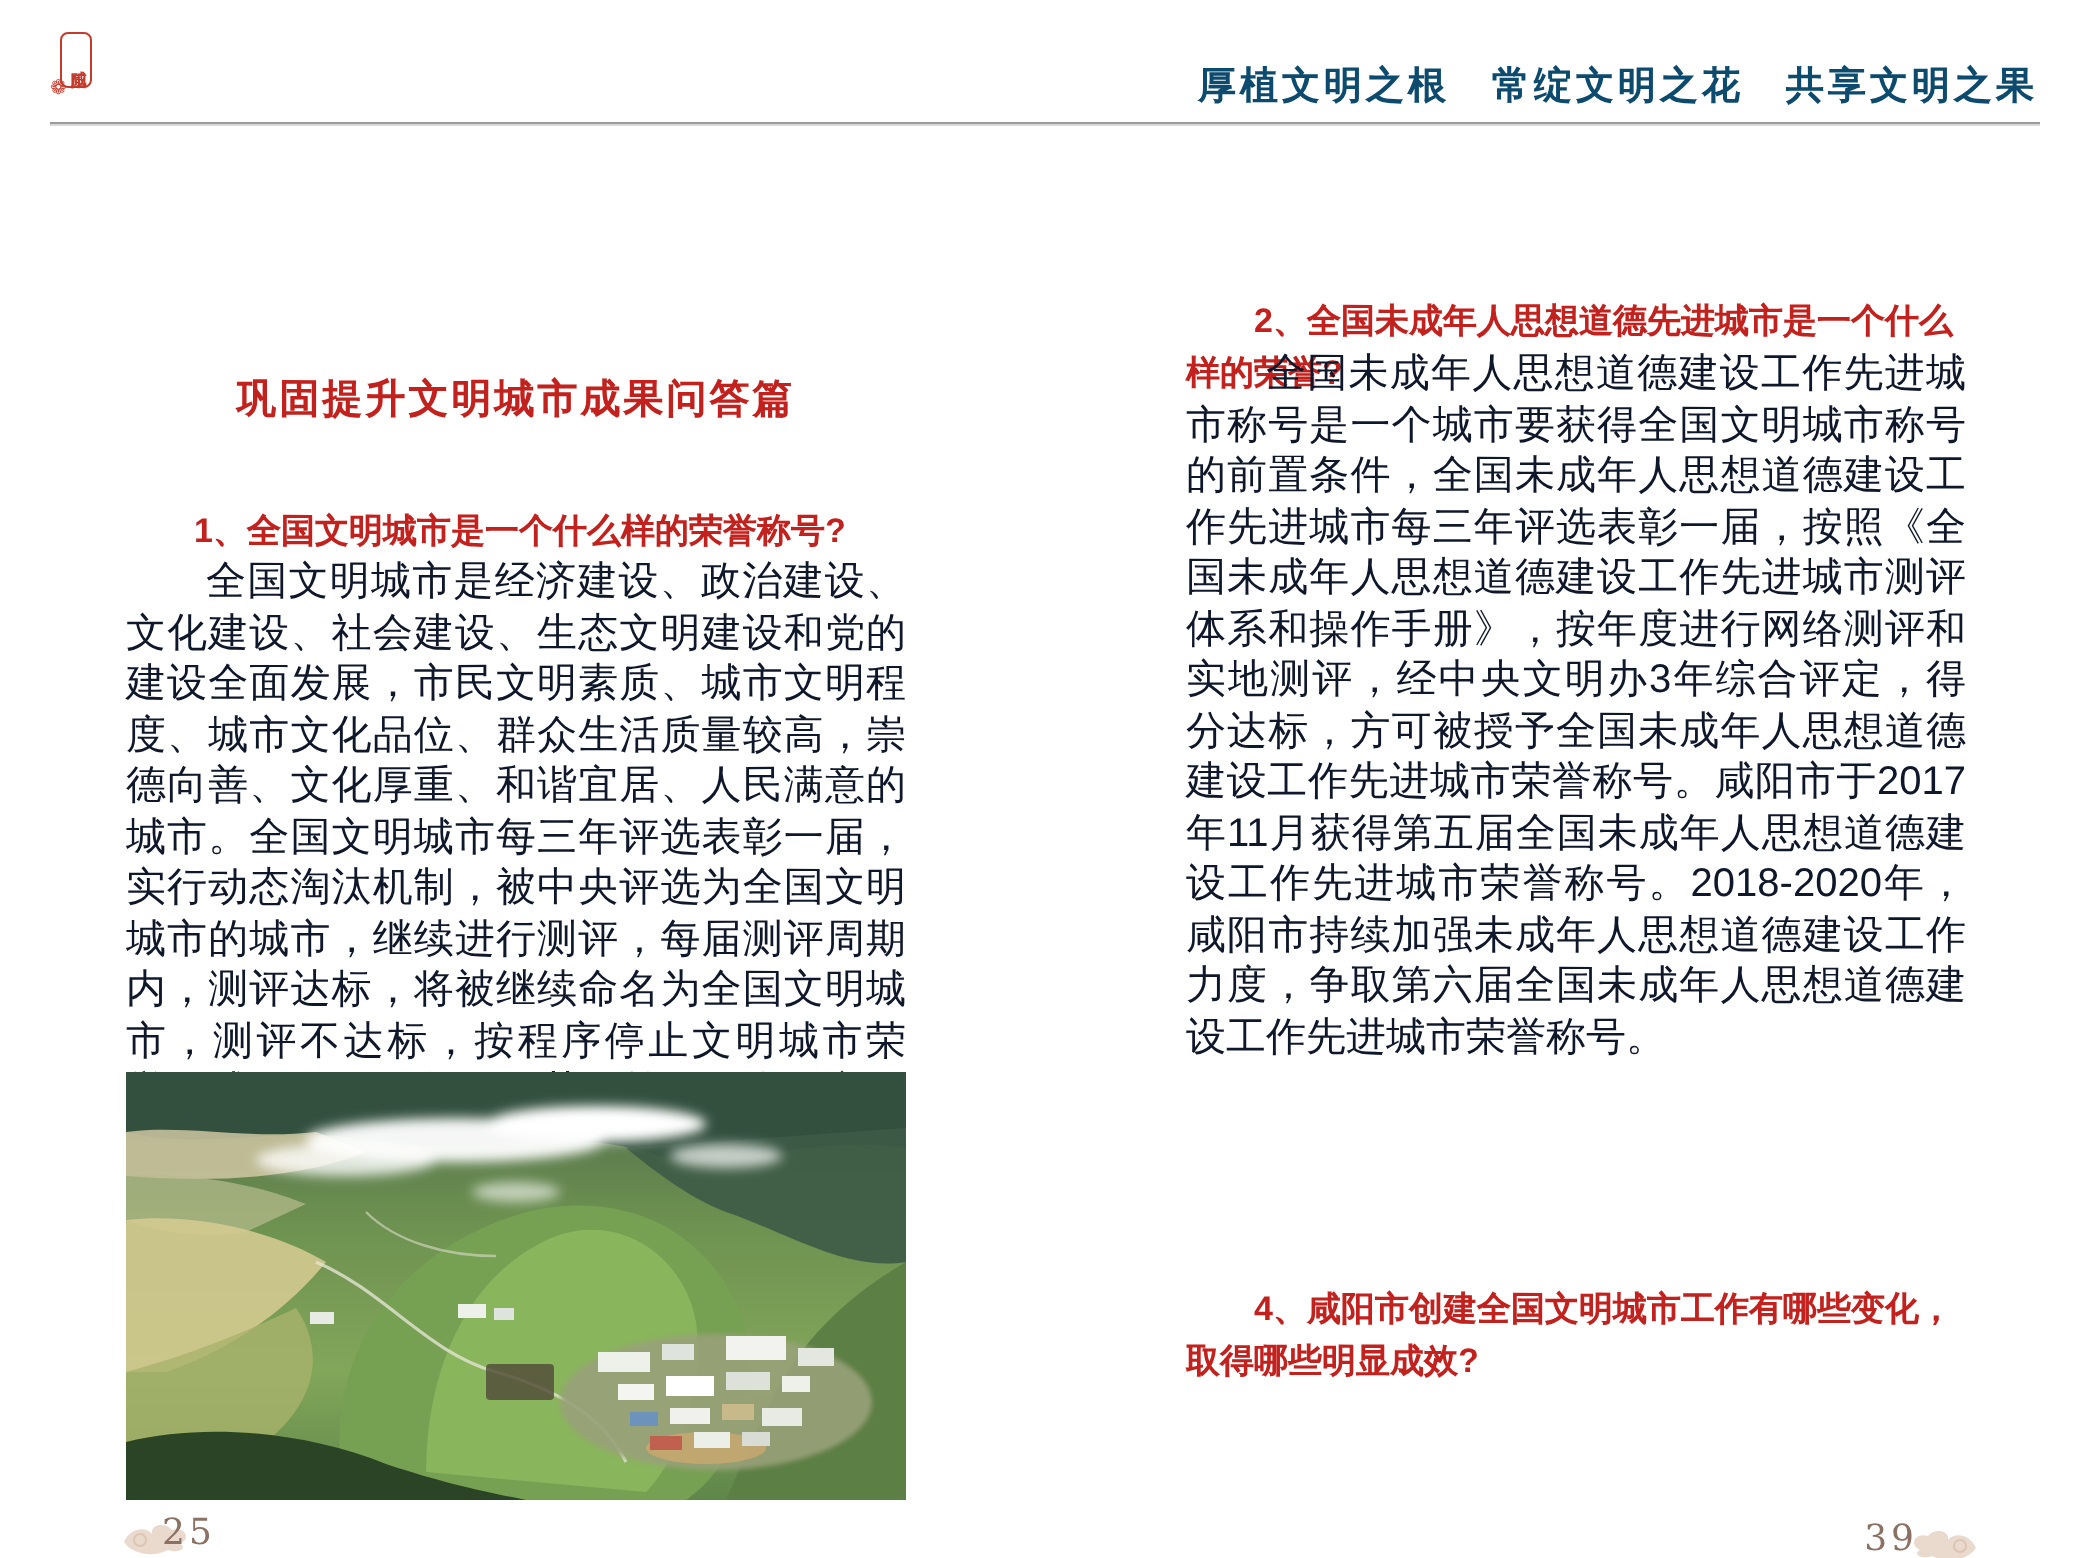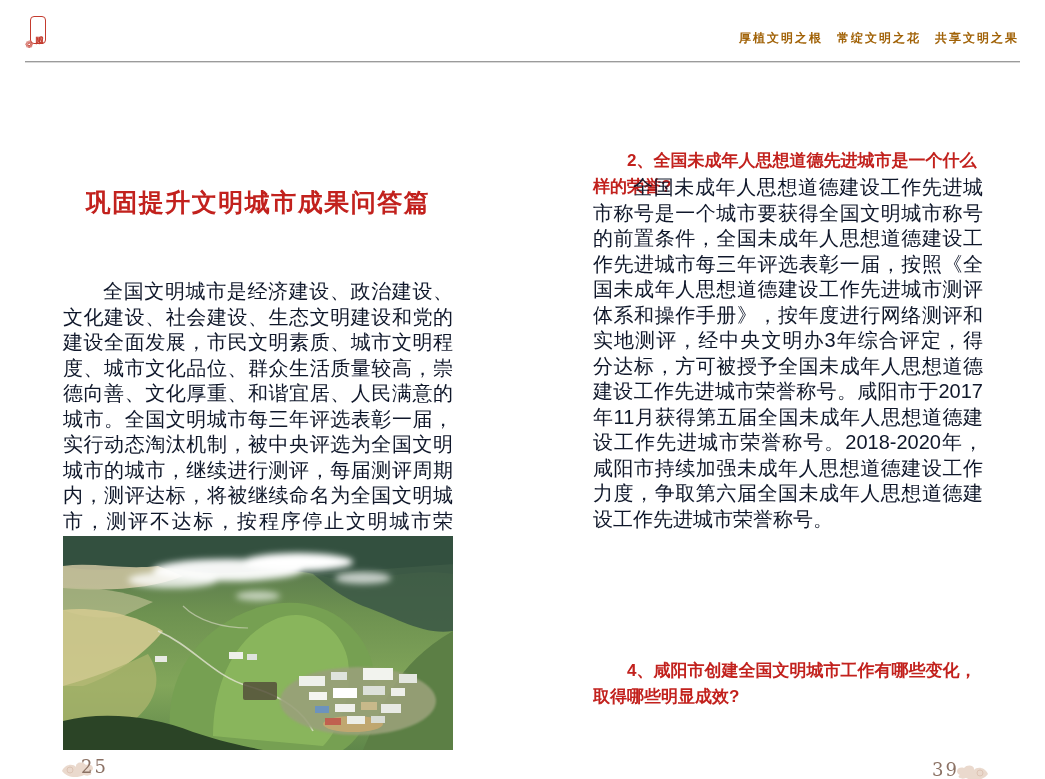--- a/index.html
+++ b/index.html
@@ -11,40 +11,40 @@
   .logo { position:absolute; left:30px; top:16px; display:flex; align-items:flex-start; gap:7px; }
   .seal { position:relative; width:16px; height:28px; border:1.5px solid #c43b2e; border-radius:4px;
           color:#c43b2e; font-size:8px; line-height:1.1; font-weight:bold; text-align:center;
           display:flex; align-items:center; justify-content:center;
           writing-mode:vertical-rl; letter-spacing:1px; }
   .flower { position:absolute; left:-6px; bottom:-7px; font-size:10px; color:#c43b2e; writing-mode:horizontal-tb; }
   .logo-title { font-family:"DejaVu Serif","Liberation Serif",serif; font-weight:bold; font-size:16px;
                 color:#c43b2e; letter-spacing:2px; }
   .logo-pinyin { font-size:7px; color:#a9786b; letter-spacing:0.4px; margin-top:2px; transform:scale(.92); transform-origin:left top; }
   .slogan { position:absolute; right:26px; top:30px; font-family:Liberation Serif, serif;
-            font-weight:bold; font-size:12px; color:#a16207; letter-spacing:2px; }
+            font-weight:bold; font-size:19px; color:#0c4a6e; letter-spacing:2px; }
   .rule { position:absolute; left:25px; right:25px; top:61px; height:2px; background:#9b9b9b; }
   .rule::after { content:""; display:block; height:1px; background:#d9d9d9; margin-top:1px; }
 
   
   .col { position:absolute; top:0; width:390px; height:779px;margin-top:48px; }
   .col-left  { left:63px; }
   .col-right { left:593px; }
 
   .section-title { position:absolute; top:138px; left:0; width:100%; text-align:center;
-                   font-size:25px; font-weight:800; color:#c2211d; letter-spacing:1.5px; }
+                   font-size:20px; font-weight:800; color:#c2211d; letter-spacing:1.5px; }
   .q-heading { position:absolute; left:0; width:100%; font-size:17px; font-weight:bold;
                color:#c2211d; text-indent:2em; line-height:26px; }
   .answer { position:absolute; left:0; width:100%; font-size:20px; color:#0f172a;
             line-height:25.5px; text-align:justify; text-indent:2em; }
 
   .q1-h { top:205px; }  .q1-a { top:231px; }
   .q2-h { top:100px; }  .q2-a { top:127px; }
   .q3-h { top:386px; }  .q3-a { top:412px; }
-  .q4-h { top:610px; }  .q4-a { top:663px; }
+  .q4-h { top:594px; }  .q4-a { top:663px; }
 
   
   .photo { position:absolute; top:488px; left:0; width:390px; height:214px; overflow:hidden; background:#6d9150; }
   .photo svg { display:block; width:100%; height:100%; }
 
   
   .footer { position:absolute; height:26px; }
   .footer-left  { left:0px;  top:708px; }
   .footer-right { right:0px; top:711px; }
   .pnum { position:relative; z-index:2; font-family:"DejaVu Serif","Liberation Serif",serif;
@@ -64,20 +64,21 @@
     <div class="seal">
       <span>咸阳</span>
       <span class="flower">❁</span>
     </div>
   </div>
   <div class="slogan">厚植文明之根　常绽文明之花　共享文明之果</div>
   <div class="rule"></div>
 
   <div class="col col-left">
     <div class="section-title">巩固提升文明城市成果问答篇</div>
+    <div class="q-heading q1-h">1、全国文明城市是一个什么样的荣誉称号?</div>
     <div class="answer q1-a">全国文明城市是经济建设、政治建设、文化建设、社会建设、生态文明建设和党的建设全面发展，市民文明素质、城市文明程度、城市文化品位、群众生活质量较高，崇德向善、文化厚重、和谐宜居、人民满意的城市。全国文明城市每三年评选表彰一届，实行动态淘汰机制，被中央评选为全国文明城市的城市，继续进行测评，每届测评周期内，测评达标，将被继续命名为全国文明城市，测评不达标，按程序停止文明城市荣誉。咸阳于2017年11月获得第五届全国文明城市称号，2018-2020年，咸阳市持续创建全国文明城市，争取第六届全国文明城市荣誉。</div>
 
     <div class="photo" title="航拍图：山峦、云海与山村建筑 (aerial view of green mountains, clouds and a village)">
       <svg viewBox="0 0 390 214" preserveAspectRatio="none">
         <defs>
           <linearGradient id="g-base" x1="0" y1="0" x2="0" y2="1">
             <stop offset="0" stop-color="#4e6a4c"></stop>
             <stop offset="0.35" stop-color="#6d9150"></stop>
             <stop offset="0.7" stop-color="#82a65a"></stop>
             <stop offset="1" stop-color="#5f874a"></stop>

